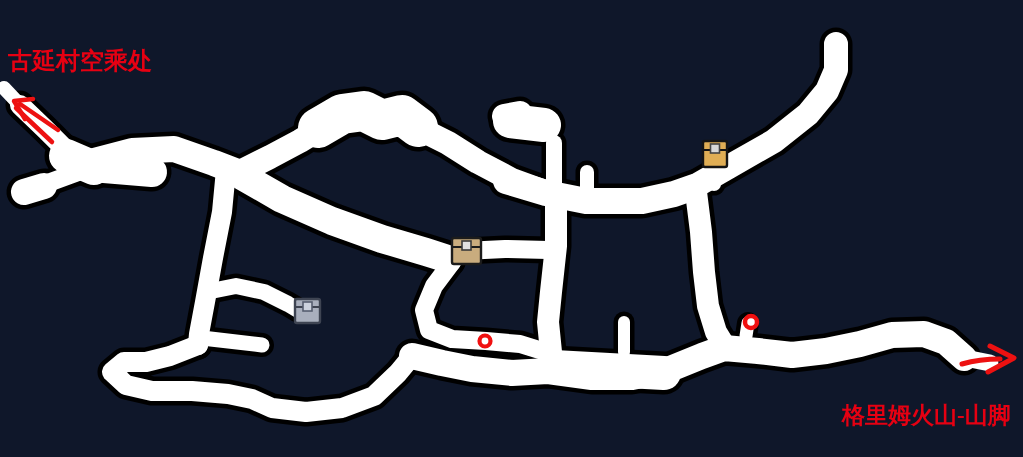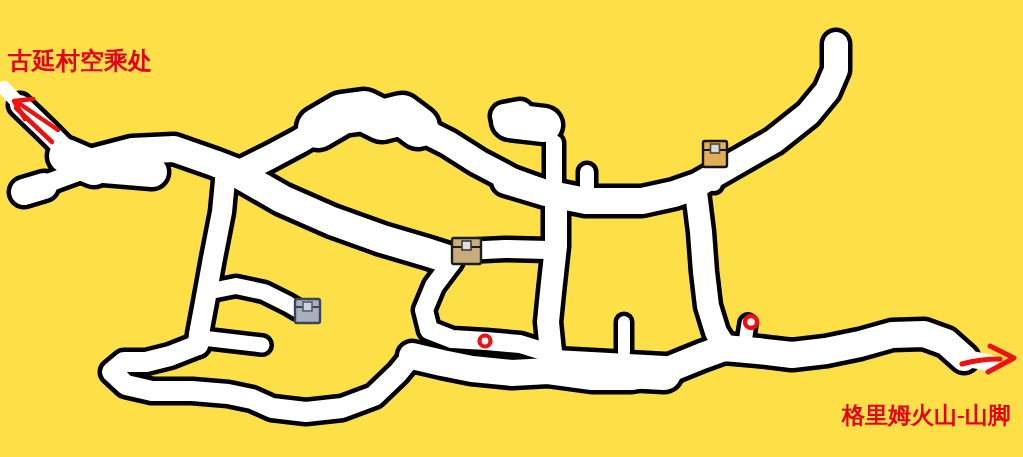--- a/index.html
+++ b/index.html
@@ -1,16 +1,16 @@
 <!DOCTYPE html>
 <html><head>
 <meta charset="utf-8">
 <style>
   html,body{margin:0;padding:0;background:#ffffff;}
-  #stage{position:relative;width:1023px;height:457px;background:#fde047;overflow:hidden;
+  #stage{position:relative;width:1023px;height:457px;background:#0f172a;overflow:hidden;
          font-family:"Liberation Serif", serif;}
   #map{position:absolute;left:0;top:0;}
   .map-label{position:absolute;white-space:nowrap;font-weight:600;letter-spacing:0px;
              font-family:"Liberation Serif", serif;line-height:1.1;}
 </style>
 </head>
 <body>
 
 <div id="stage">
   <svg id="map" width="1023" height="457" viewBox="0 0 1023 457" xmlns="http://www.w3.org/2000/svg">

